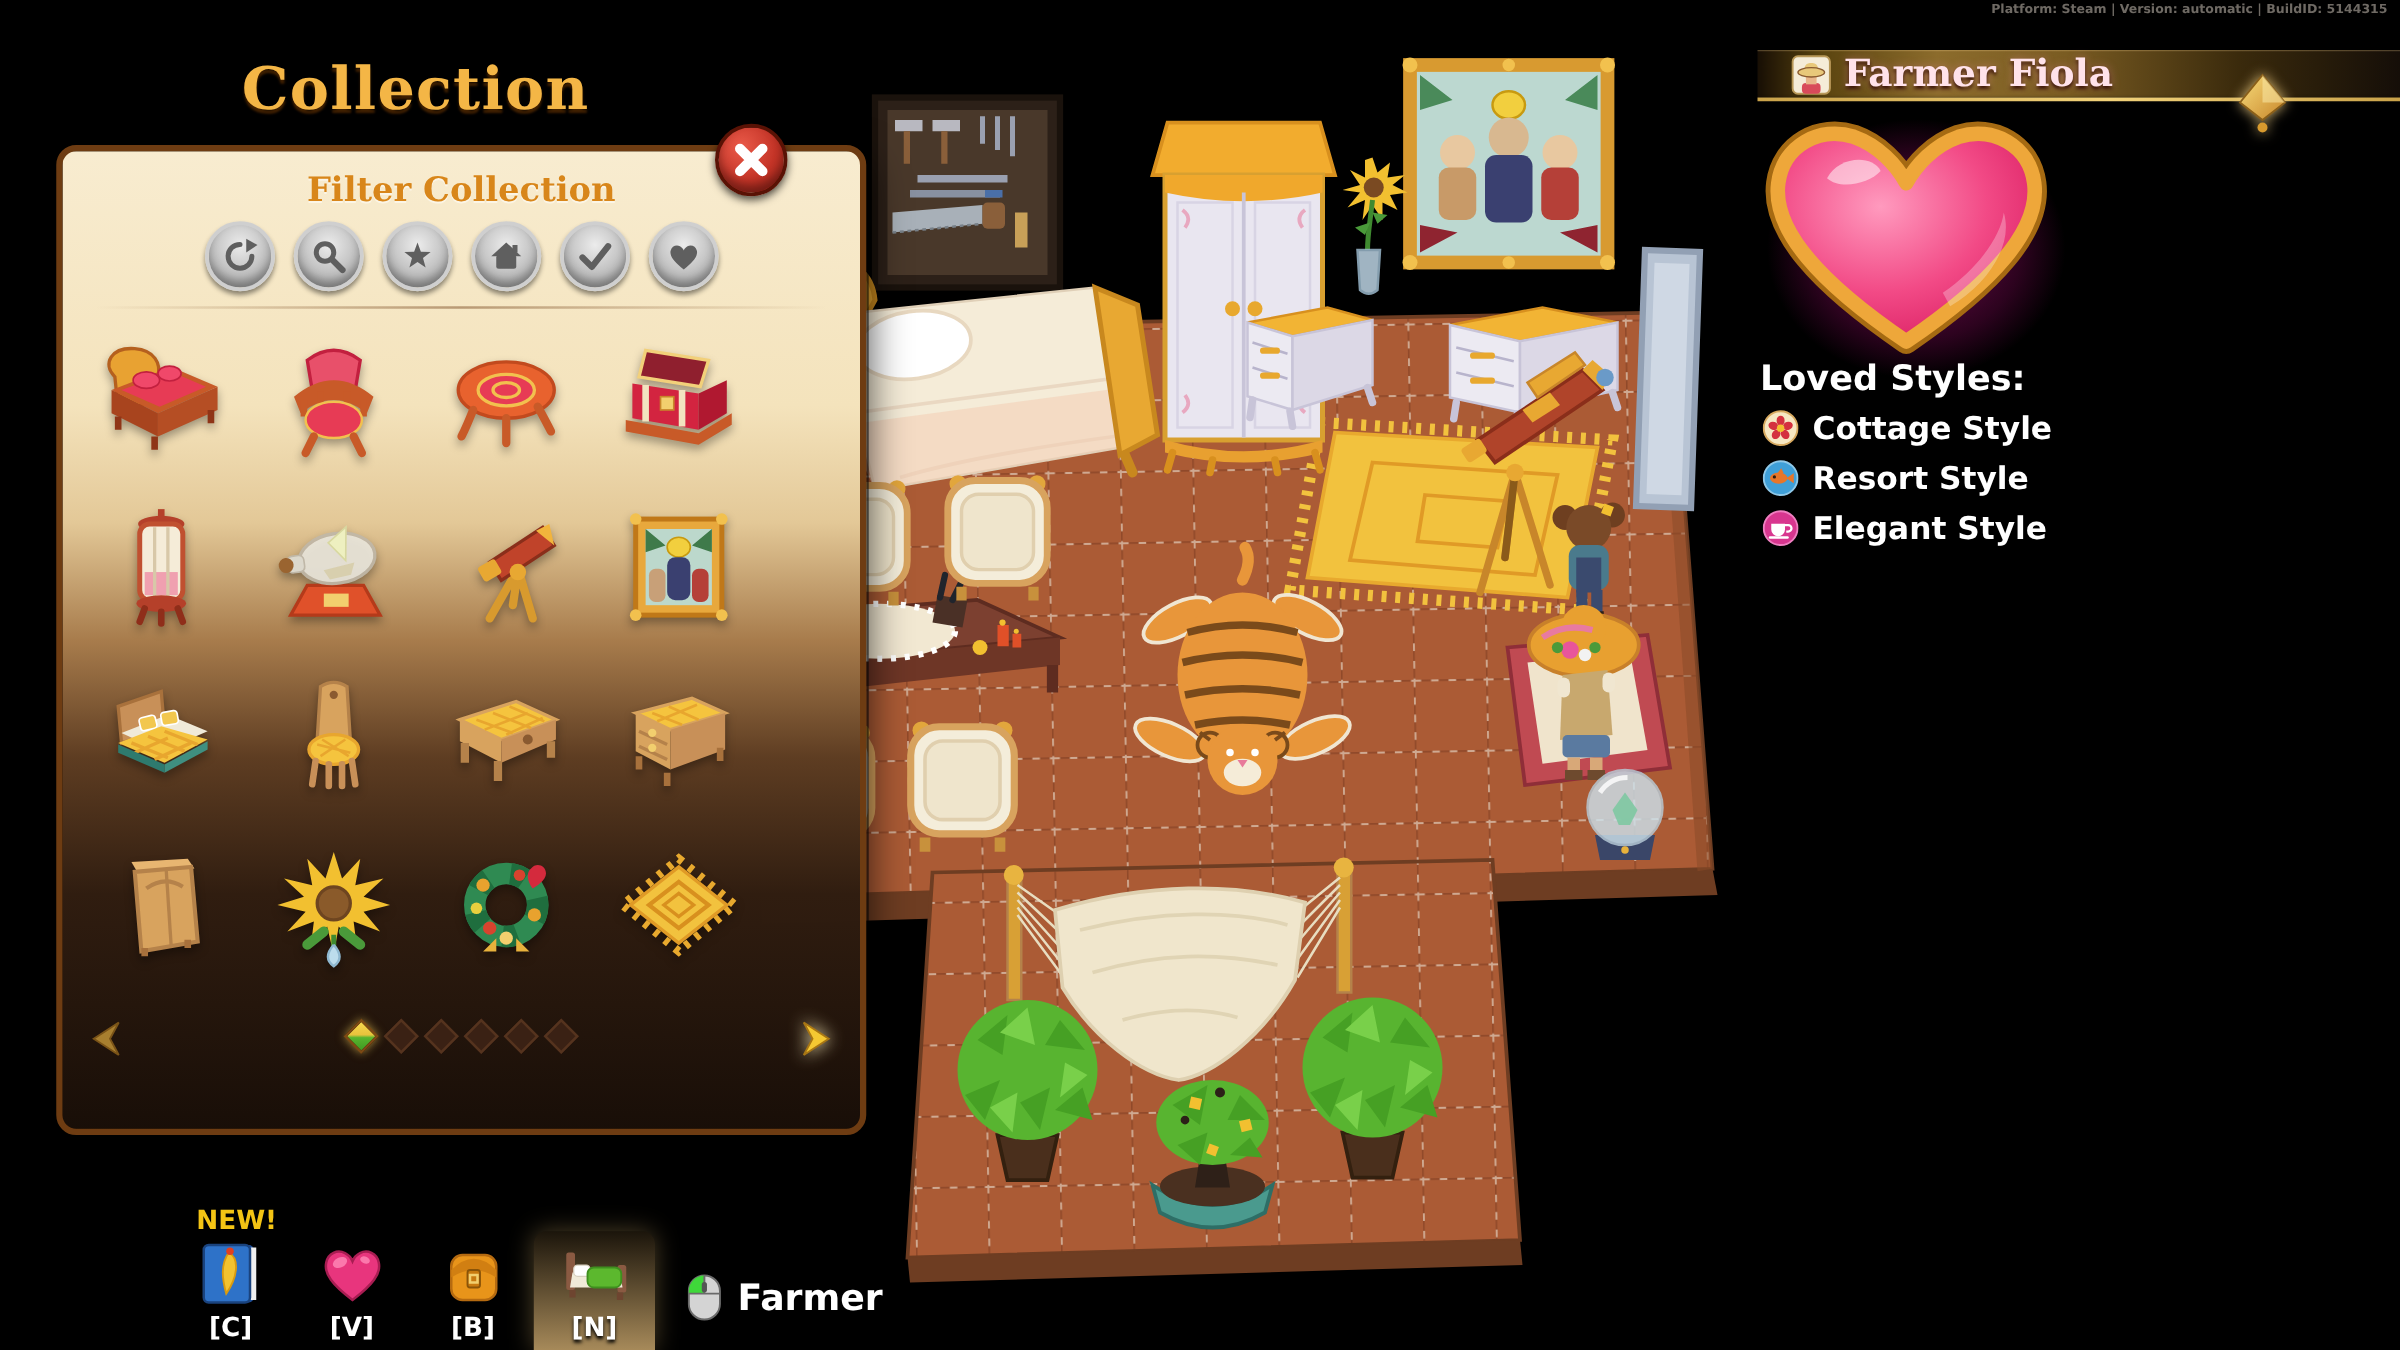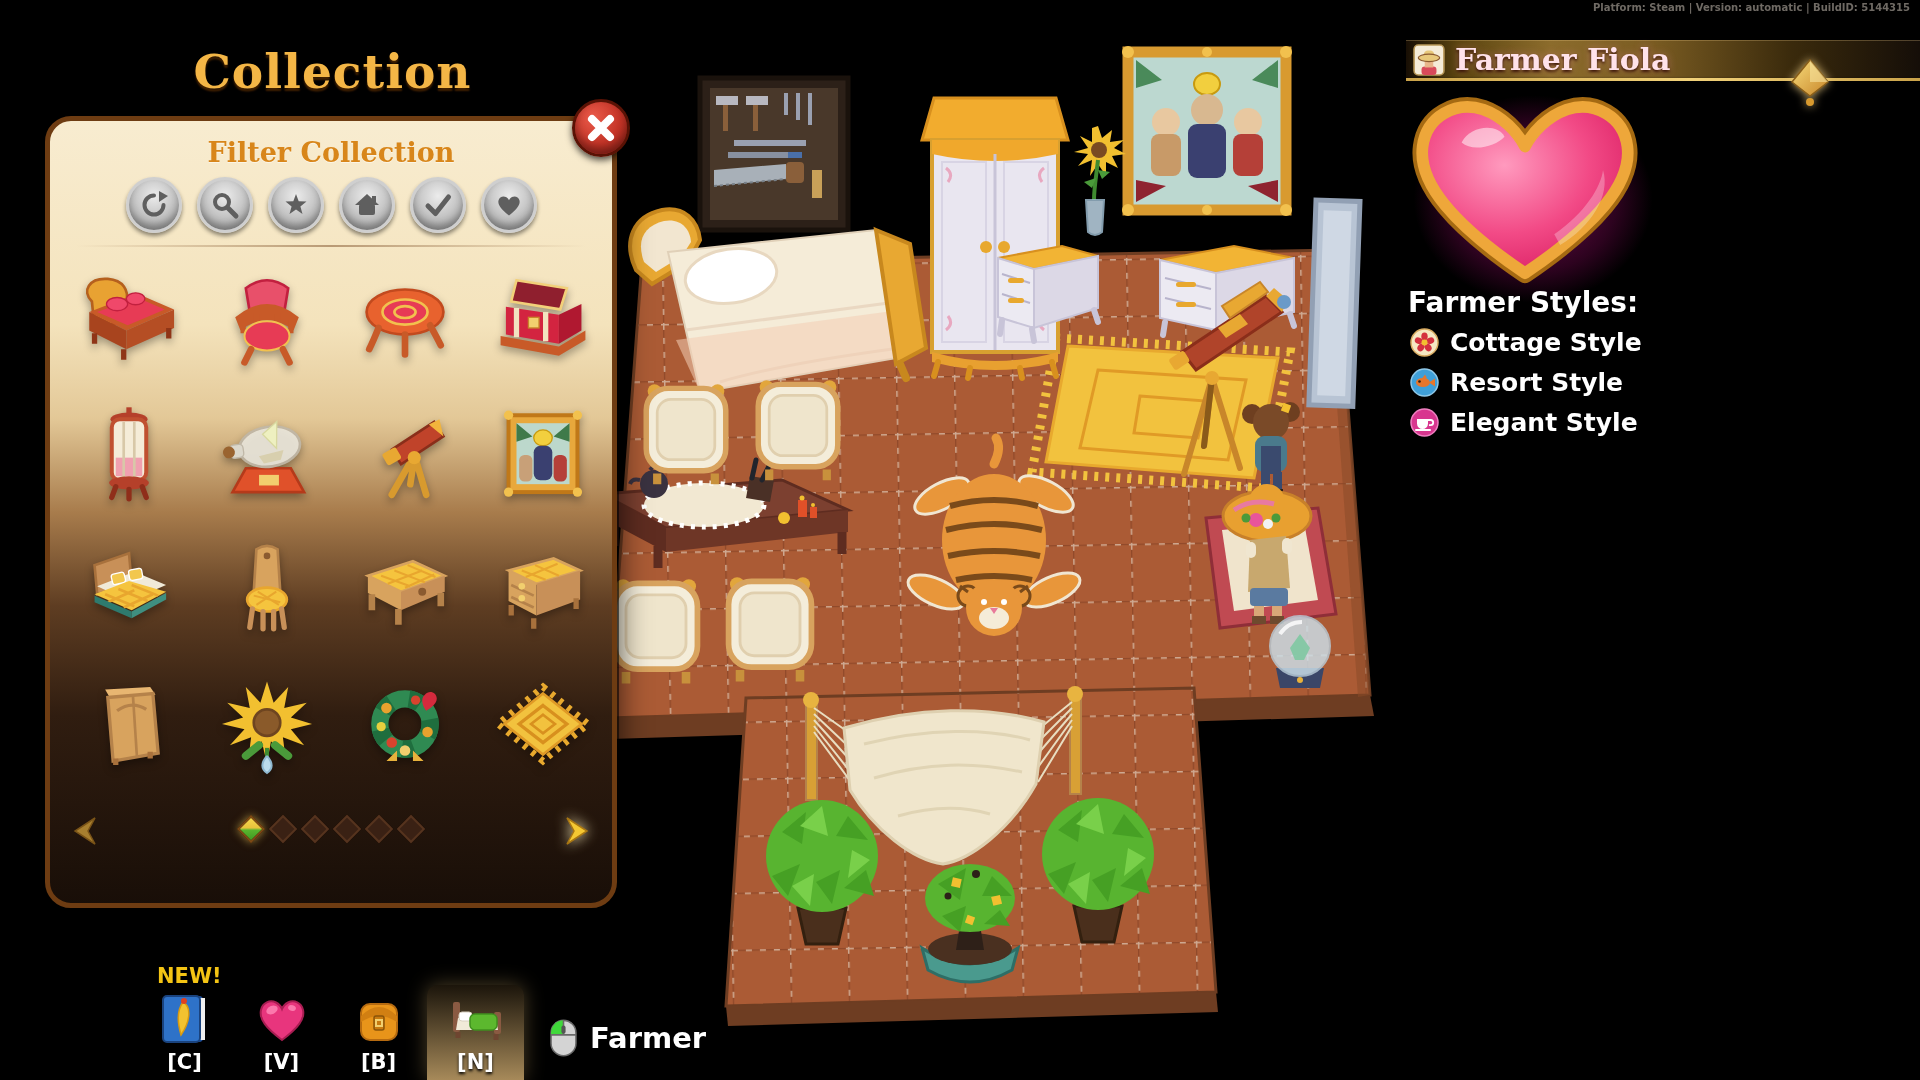--- a/index.html
+++ b/index.html
@@ -9,22 +9,22 @@
   
   .debug{position:absolute;top:2px;right:10px;font-size:10px;font-weight:bold;color:#6f6a64;}
 
   
   .room{position:absolute;left:600px;top:40px;width:810px;height:1040px;}
 
   
   .deco-title{position:absolute;left:45px;top:44px;width:575px;text-align:center;
     font-family:"DejaVu Serif",serif;font-weight:bold;font-size:47px;letter-spacing:1px;
     color:#f4b646;text-shadow:0 3px 2px rgba(70,35,0,.95),0 0 16px rgba(0,0,0,.8);}
-  .panel{position:absolute;left:45px;top:116px;width:572px;height:792px;
-    border:5px solid #6e3c12;border-radius:26px;box-sizing:border-box;
+  .panel{position:absolute;left:45px;top:116px;width:648px;height:792px;
+    border:5px solid #6e3c12;border-radius:16px;box-sizing:border-box;
     background:linear-gradient(180deg,#f8ecd0 0%,#f4e3bc 26%,#e3c897 38%,#a87c4c 50%,
                #5e3d22 62%,#301d10 76%,rgba(26,15,8,.94) 100%);
     box-shadow:0 0 0 2px rgba(0,0,0,.55),0 12px 32px rgba(0,0,0,.75);}
   .close-btn{position:absolute;left:572px;top:99px;width:58px;height:58px;border-radius:50%;
     background:radial-gradient(circle at 35% 30%,#ea5a49,#c43427 55%,#9d2217);
     border:3px solid #591205;box-sizing:border-box;
     box-shadow:inset 0 -6px 8px rgba(0,0,0,.35),0 3px 7px rgba(0,0,0,.7);cursor:pointer;}
   .close-btn svg{position:absolute;left:11px;top:11px;}
   .filter-title{position:absolute;left:0;right:0;top:16px;text-align:center;
     font-family:"DejaVu Serif",serif;font-weight:bold;font-size:27px;color:#d8861a;
@@ -58,21 +58,21 @@
     justify-content:flex-end;cursor:pointer;position:relative;}
   .slot.selected{background:linear-gradient(180deg,rgba(150,115,60,.18),rgba(208,172,112,.8));
     border-radius:10px 10px 0 0;box-shadow:0 0 20px rgba(220,182,112,.35);}
   .slot .key{font-size:21px;font-weight:bold;color:#fff;text-shadow:0 2px 3px #000;margin:2px 0 6px;}
   .inspect{position:absolute;left:550px;top:1018px;display:flex;align-items:center;gap:13px;cursor:pointer;}
   .inspect .label{font-size:29px;font-weight:bold;color:#fff;text-shadow:0 2px 4px #000;}
 
   
   .npc-header{position:absolute;left:1406px;top:40px;right:0;height:38px;
     background:linear-gradient(90deg,#170e04 0%,#5a440f 10%,#8c6c2c 28%,#7a5c22 48%,#3a2a0c 75%,#150e08 100%);
-    display:flex;align-items:center;gap:10px;padding-left:7px;box-sizing:border-box;
+    display:flex;align-items:center;gap:10px;padding-left:27px;box-sizing:border-box;
     border-top:1px solid rgba(255,220,150,.25);}
   .npc-name{font-family:"DejaVu Serif",serif;font-weight:bold;font-size:30px;color:#ffe2ea;
     text-shadow:0 2px 3px #3a1408,0 0 8px rgba(255,140,190,.35);}
   .npc-line{position:absolute;left:1406px;right:0;top:78px;height:3px;
     background:linear-gradient(90deg,#caa34a,#f2d27a 55%,#caa34a);box-shadow:0 1px 3px rgba(0,0,0,.9);}
   .ornament{position:absolute;left:1790px;top:58px;filter:drop-shadow(0 0 5px rgba(255,220,140,.8));}
   .heart-glow{position:absolute;left:1380px;top:66px;width:306px;height:266px;
     background:radial-gradient(closest-side,rgba(219,22,152,.55),rgba(160,10,110,.28) 55%,transparent 78%);}
   .big-heart{position:absolute;left:1408px;top:86px;}
   .loved-title{position:absolute;left:1408px;top:286px;font-size:28px;font-weight:bold;color:#fff;
@@ -712,21 +712,21 @@
 </svg>
 
 <div class="heart-glow"></div>
 <svg class="big-heart" width="234" height="200" viewBox="0 0 240 205">
   <path d="M120 192 C 48 143 10 100 15 62 C 19 31 49 15 77 24 C 97 31 112 47 120 62 C 128 47 143 31 163 24 C 191 15 221 31 225 62 C 230 100 192 143 120 192 Z" fill="none" stroke="#a56a12" stroke-width="20" stroke-linejoin="round"></path>
   <path d="M120 192 C 48 143 10 100 15 62 C 19 31 49 15 77 24 C 97 31 112 47 120 62 C 128 47 143 31 163 24 C 191 15 221 31 225 62 C 230 100 192 143 120 192 Z" fill="url(#hg)" stroke="#eea73a" stroke-width="12" stroke-linejoin="round"></path>
   <path d="M55 58 C 64 40 92 38 99 52 C 90 62 66 68 55 58 Z" fill="#fff" opacity=".5"></path>
   <path d="M150 152 C 182 130 198 103 200 86 C 208 112 188 144 156 163 Z" fill="#fff" opacity=".28"></path>
 </svg>
 
-<div class="loved-title">Farmer Styles:</div>
+<div class="loved-title">Loved Styles:</div>
 
 <div class="styles">
   <div class="style-row">
     <svg width="29" height="29" viewBox="0 0 29 29">
       <circle cx="14.5" cy="14.5" r="13.5" fill="#f6e7c2" stroke="#d8aa60" stroke-width="1.5"></circle>
       <g fill="#d4313f">
         <ellipse cx="14.5" cy="8.5" rx="3.2" ry="4"></ellipse>
           <ellipse cx="20.3" cy="12.7" rx="3.2" ry="4" transform="rotate(72 20.3 12.7)"></ellipse>
         <ellipse cx="18.1" cy="19.5" rx="3.2" ry="4" transform="rotate(144 18.1 19.5)"></ellipse>
         <ellipse cx="10.9" cy="19.5" rx="3.2" ry="4" transform="rotate(-144 10.9 19.5)"></ellipse>

